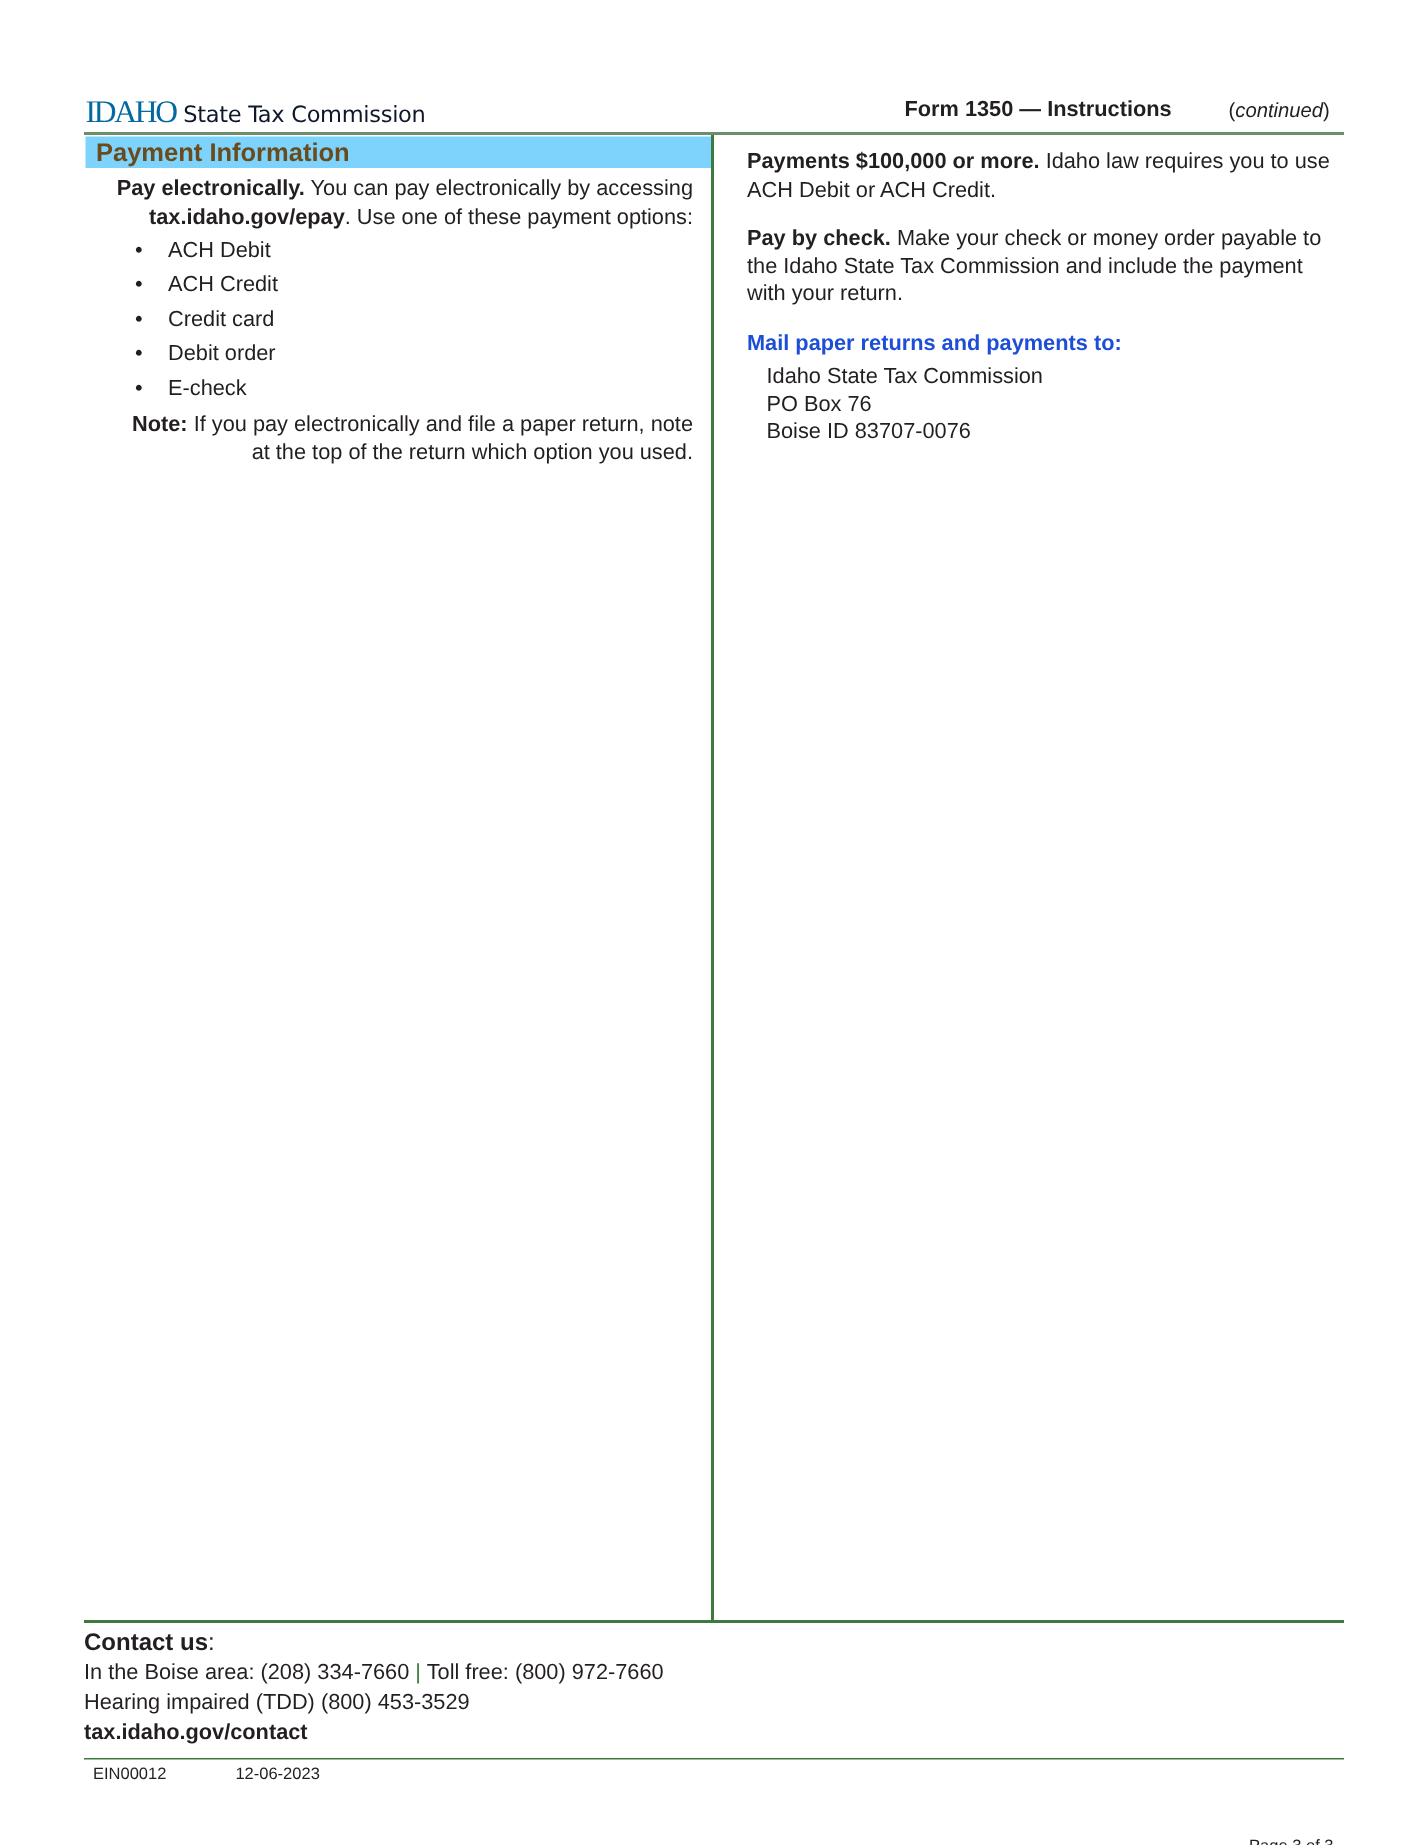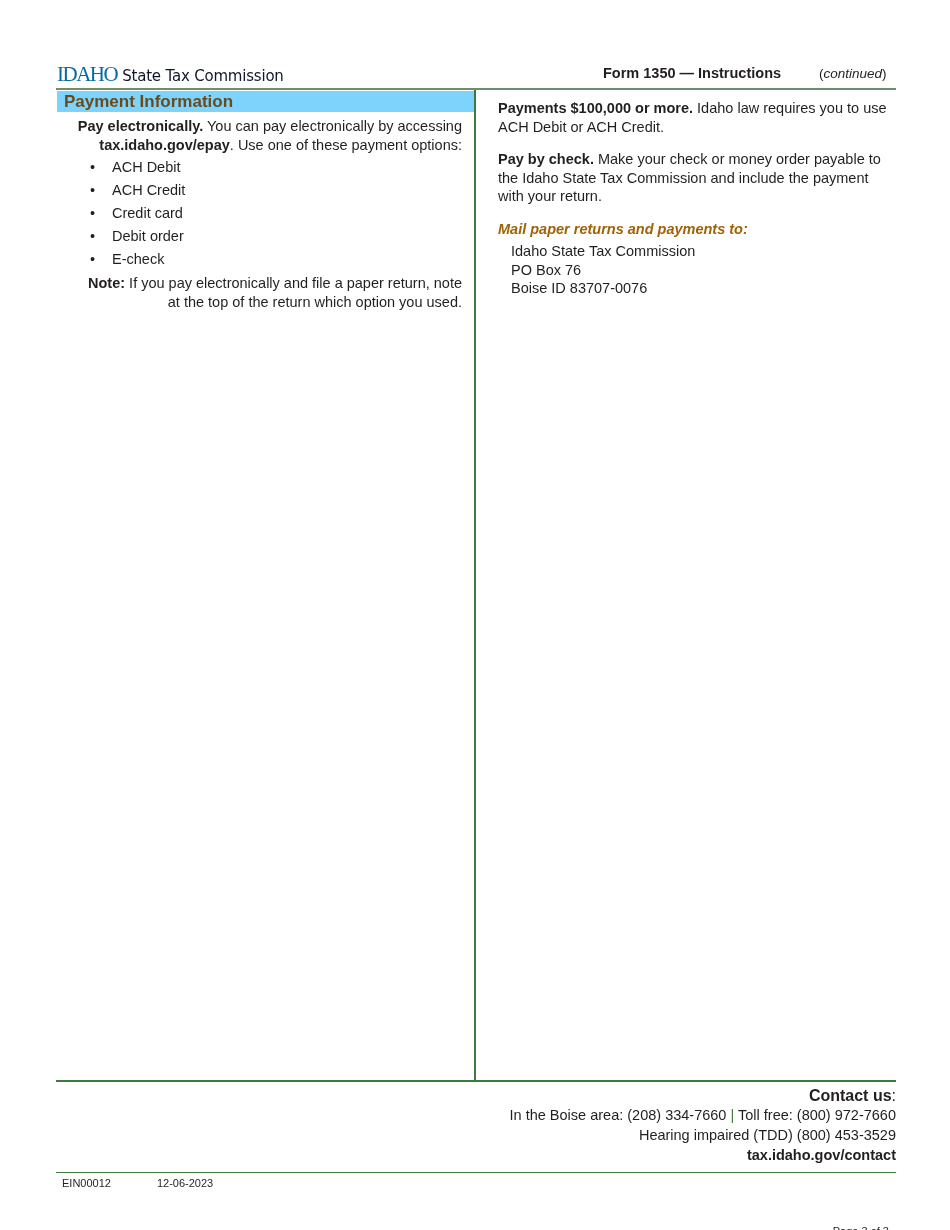--- a/index.html
+++ b/index.html
@@ -18,24 +18,24 @@
   .section-head span { position: absolute; left: 7px; top: 1px; font-size: 17px; font-weight: bold; color: #6b4a1b; }
   .left-col { position: absolute; left: 77px; top: 117px; width: 385px; font-size: 14.5px; line-height: 18.5px; }
   .left-col p { margin: 0; text-align: right; }
   .left-col b { font-weight: bold; }
   ul.opts { list-style: none; margin: 4px 0 0 0; padding: 0; }
   ul.opts li { position: relative; padding-left: 35px; height: 23px; line-height: 18.5px; }
   ul.opts li .bullet { position: absolute; left: 13px; top: 0; }
   .note { margin-top: 1px !important; }
   .right-col { position: absolute; left: 498px; top: 99px; width: 390px; font-size: 14.5px; line-height: 18.5px; }
   .right-col p { margin: 0 0 14px 0; }
-  .mail-head { color: #a16207; font-weight: bold; margin-bottom: 4px !important; font-style: italic; }
+  .mail-head { color: #1d4ed8; font-weight: bold; margin-bottom: 4px !important; }
   .address { padding-left: 13px; }
   .address div { line-height: 18.5px; }
-  .contact { position: absolute; left: 56px; top: 1086px; width: 840px; text-align: right; font-size: 14.5px; }
+  .contact { position: absolute; left: 56px; top: 1086px; width: 840px; text-align: left; font-size: 14.5px; }
   .contact .c-title { font-size: 16px; font-weight: bold; line-height: 20px; }
   .contact .c-line { line-height: 19.5px; }
   .contact .sep { color: #3e7a3e; }
   .contact .c-web { font-weight: bold; line-height: 20px; }
   .footer-left { position: absolute; left: 62px; top: 1177px; font-size: 11px; color: #231f20; }
   .footer-left span + span { margin-left: 46px; }
   .footer-right { position: absolute; right: 61px; top: 1177px; font-size: 11px; margin-top: 48px; }
 </style>
 </head>
 <body>

